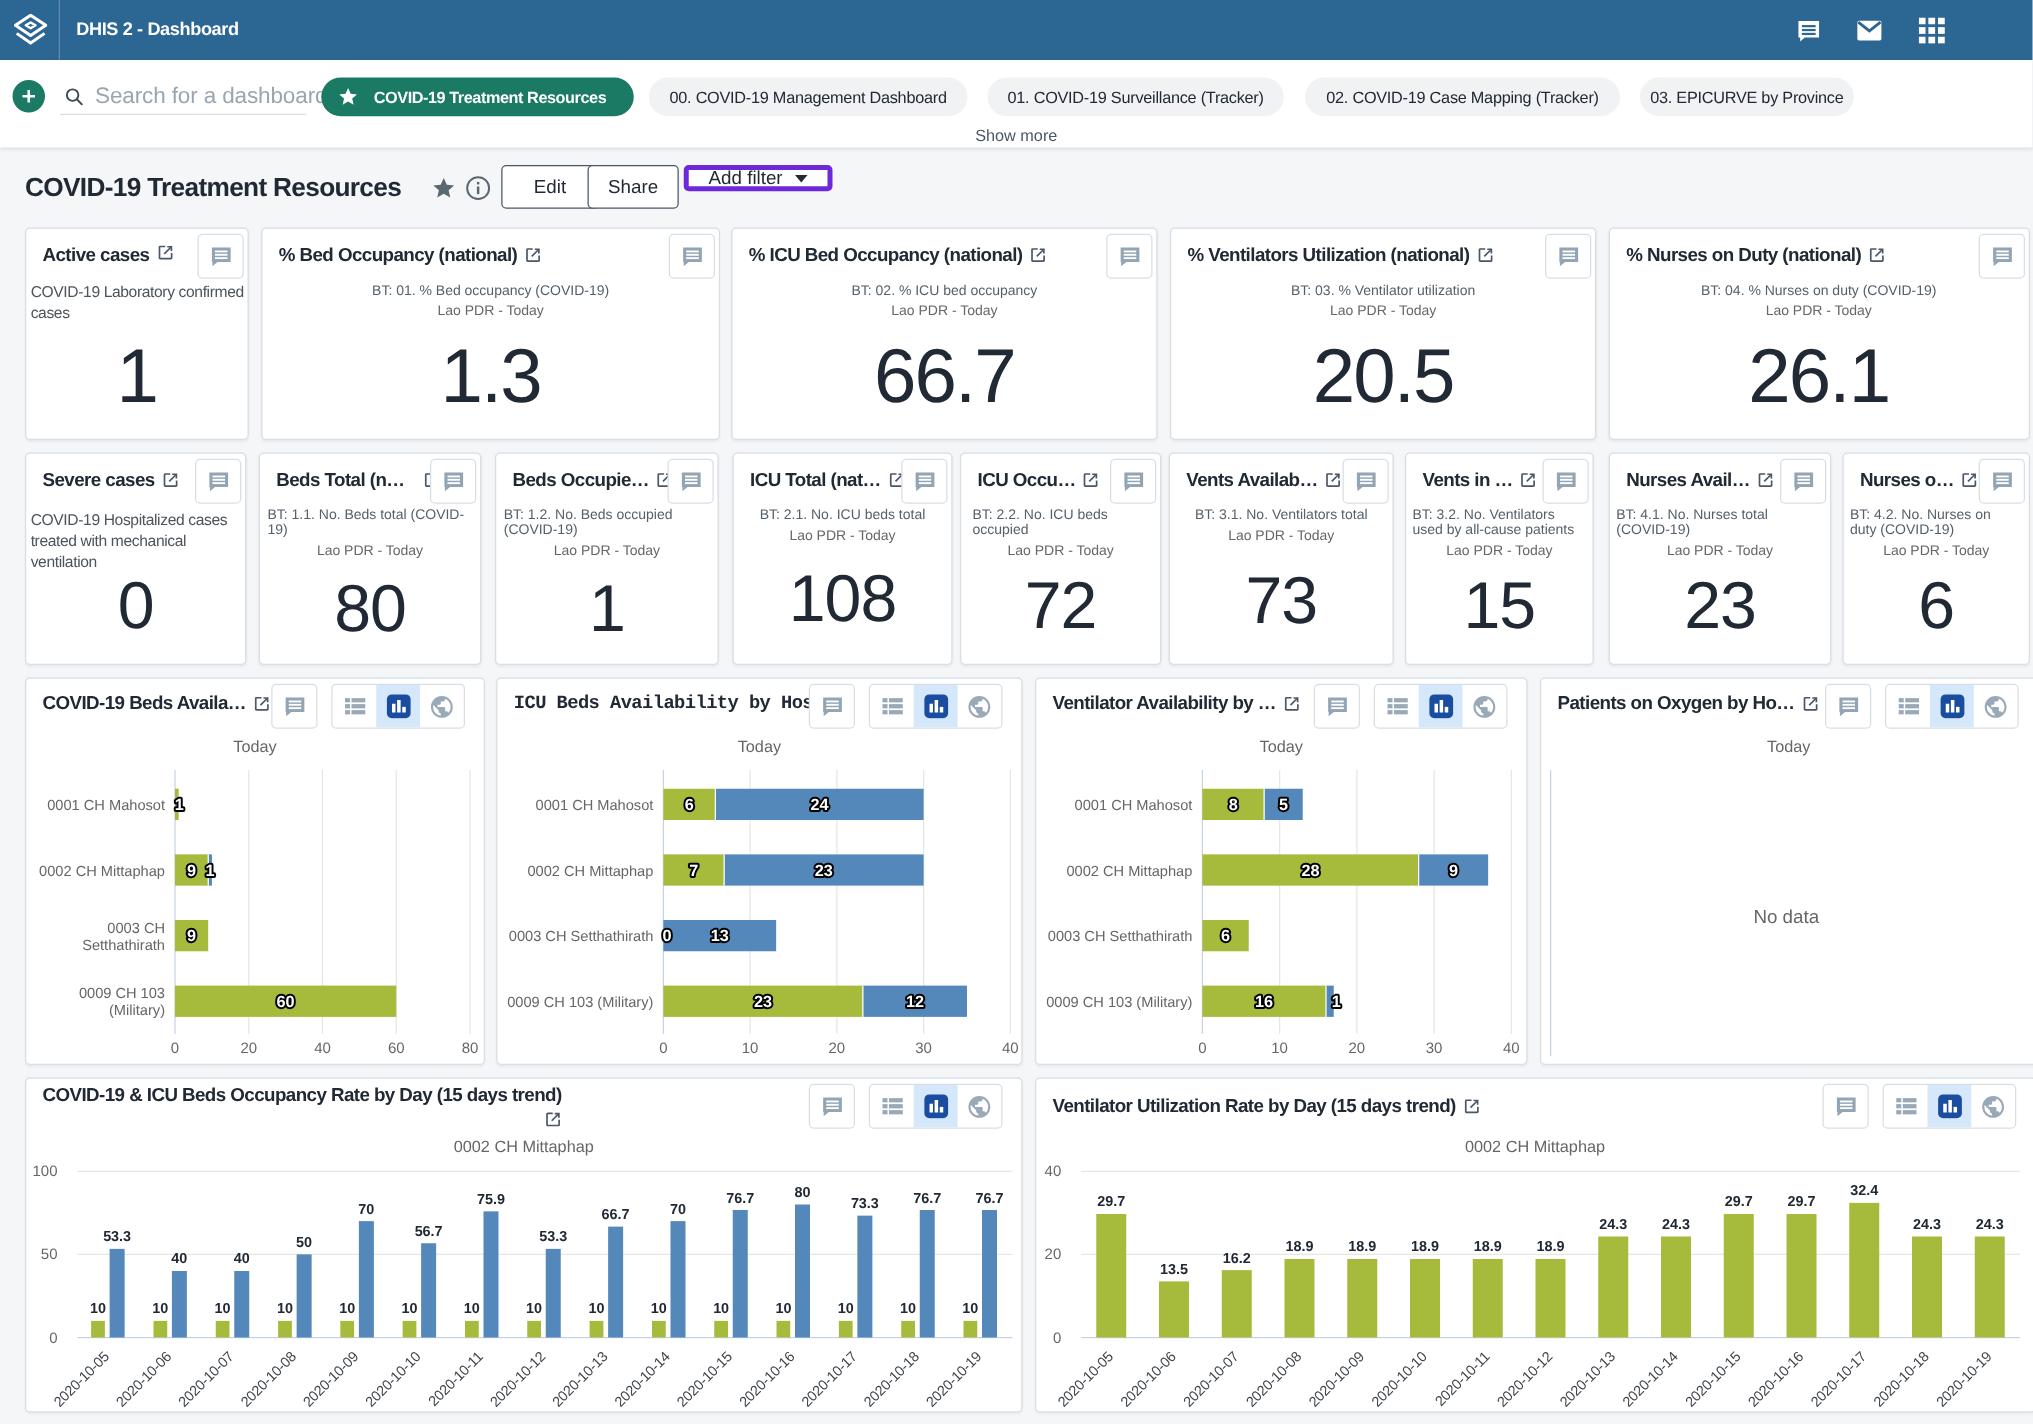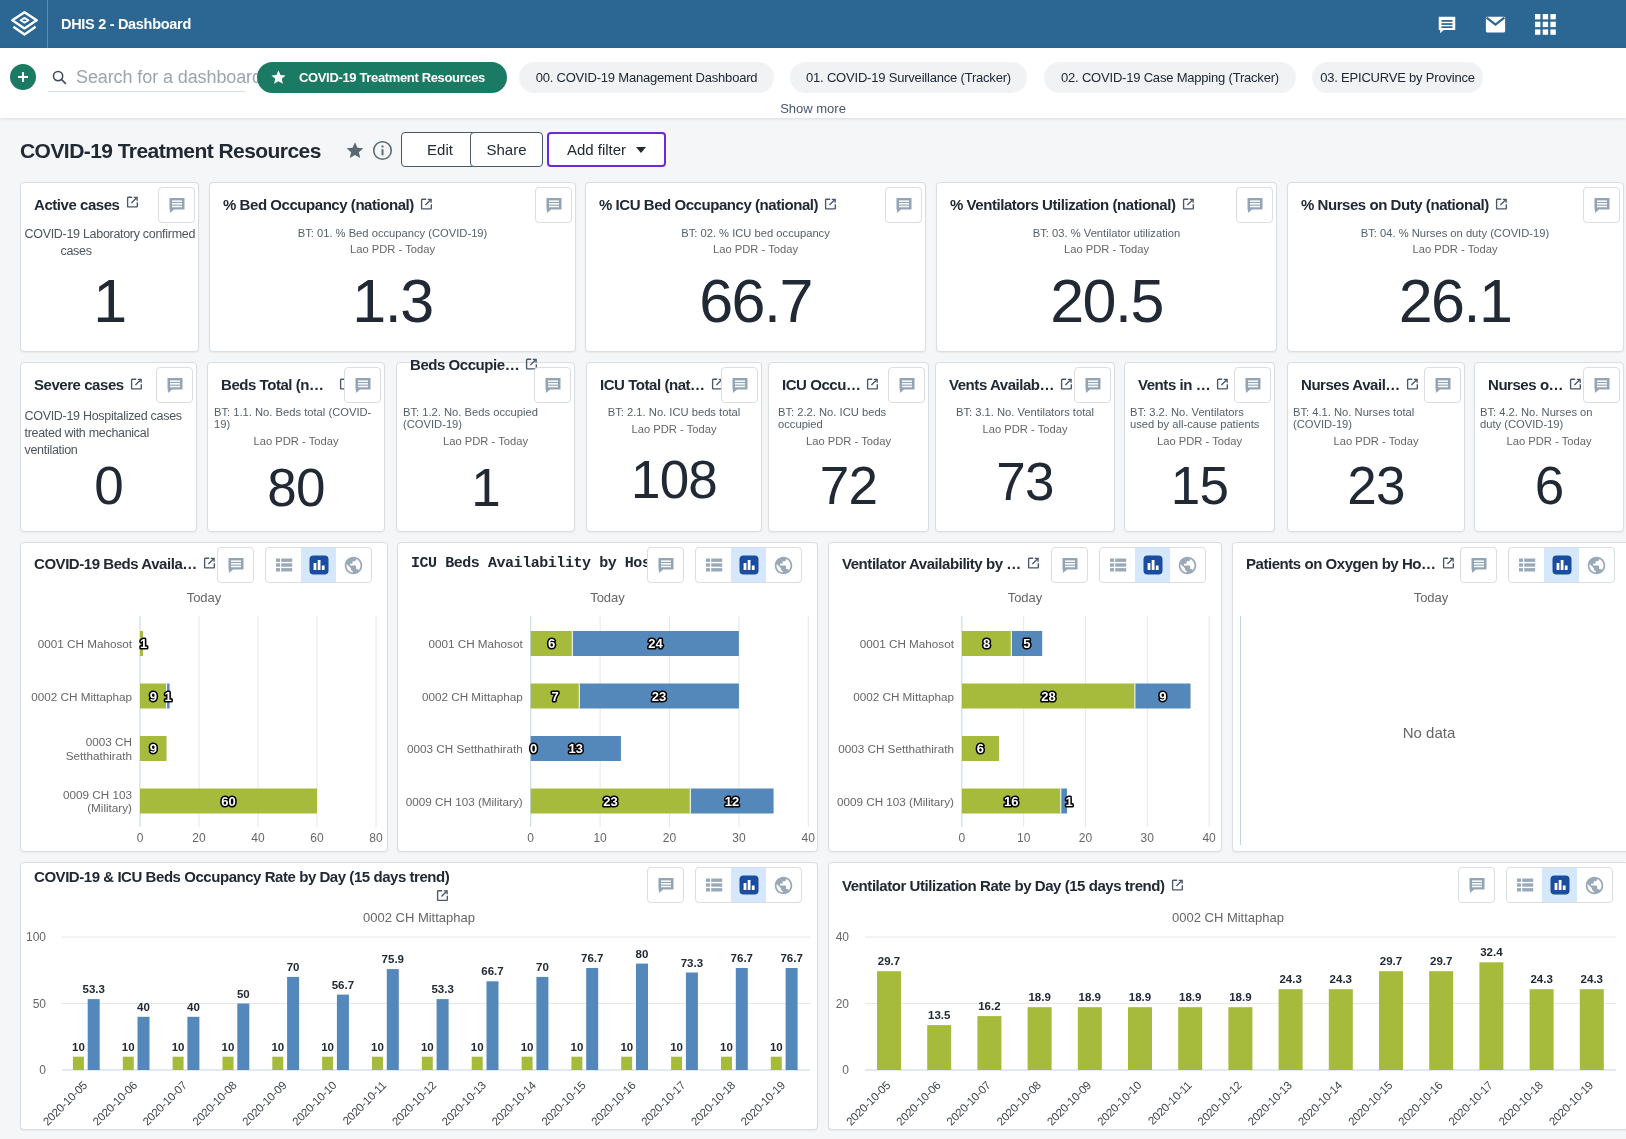--- a/index.html
+++ b/index.html
@@ -64,21 +64,21 @@
     <circle cx="12" cy="12" r="10" fill="none" stroke="#5a6872" stroke-width="1.8"></circle>
     <rect x="10.9" y="10.5" width="2.2" height="7" fill="#5a6872"></rect>
     <rect x="10.9" y="6.3" width="2.2" height="2.3" fill="#5a6872"></rect>
   </svg>
 <div style="position:absolute;left:401px;top:132px;width:78px;height:35px;background:#fff;border:1px solid #4a5768;border-radius:4px;box-sizing:border-box;display:flex;align-items:center;justify-content:center">
     <span style="font-size:15px;color:#212934">Edit</span>
   </div>
 <div style="position:absolute;left:470px;top:132px;width:73px;height:35px;background:#fff;border:1px solid #4a5768;border-radius:4px;box-sizing:border-box;display:flex;align-items:center;justify-content:center">
     <span style="font-size:15px;color:#212934">Share</span>
   </div>
-<div style="position:absolute;left:547px;top:132px;width:119px;height:35px;background:#fff;border:2px solid #6d28d9;border-radius:4px;box-sizing:border-box;display:flex;align-items:center;justify-content:center">
+<div style="position:absolute;left:547px;top:132px;width:119px;height:21px;background:#fff;border:4px solid #6d28d9;border-radius:4px;box-sizing:border-box;display:flex;align-items:center;justify-content:center">
     <span style="font-size:15px;color:#212934">Add filter</span>
     <span style="width:0;height:0;border-left:5px solid transparent;border-right:5px solid transparent;border-top:6px solid #212934;margin-left:10px"></span>
   </div>
 <div style="position:absolute;left:20px;top:182px;width:179px;height:170px;background:#fff;border:1px solid #d9dee3;border-radius:4px;box-shadow:0 1px 2px rgba(33,41,52,.06);box-sizing:border-box"></div>
 <div style="position:absolute;left:209px;top:182px;width:367px;height:170px;background:#fff;border:1px solid #d9dee3;border-radius:4px;box-shadow:0 1px 2px rgba(33,41,52,.06);box-sizing:border-box"></div>
 <div style="position:absolute;left:585px;top:182px;width:341px;height:170px;background:#fff;border:1px solid #d9dee3;border-radius:4px;box-shadow:0 1px 2px rgba(33,41,52,.06);box-sizing:border-box"></div>
 <div style="position:absolute;left:936px;top:182px;width:341px;height:170px;background:#fff;border:1px solid #d9dee3;border-radius:4px;box-shadow:0 1px 2px rgba(33,41,52,.06);box-sizing:border-box"></div>
 <div style="position:absolute;left:1287px;top:182px;width:337px;height:170px;background:#fff;border:1px solid #d9dee3;border-radius:4px;box-shadow:0 1px 2px rgba(33,41,52,.06);box-sizing:border-box"></div>
 <div style="position:absolute;left:34px;top:204px;transform:translateY(-50%);display:flex;align-items:flex-start;gap:6px;">
     <span style="font-size:15px;font-weight:700;color:#212934;white-space:nowrap;letter-spacing:-0.45px">Active cases</span>
@@ -154,21 +154,21 @@
   </div>
 <div style="position:absolute;left:1583px;top:187px;width:37px;height:36px;border:1px solid #d9dee3;border-radius:4px;background:#fff;box-sizing:border-box;display:flex;align-items:center;justify-content:center">
     <svg width="20" height="20" viewBox="0 0 24 24" style="flex:none">
       <path d="M3 3.5 H21 V17.5 H8.5 L3.5 21.5 V17.5 H3 Z" fill="#93a5b4"></path>
       <rect x="6" y="6.5" width="12" height="1.8" fill="#fff"></rect>
       <rect x="6" y="9.7" width="12" height="1.8" fill="#fff"></rect>
       <rect x="6" y="12.9" width="12" height="1.8" fill="#fff"></rect>
     </svg>
   </div>
 <div style="position:absolute;font-size:12.5px;color:#4d555b;font-weight:400;line-height:14.5px;white-space:nowrap;letter-spacing:-0.3px;left:24.5px;top:233.5px;transform:translateY(-50%);">COVID-19 Laboratory confirmed</div>
-<div style="position:absolute;font-size:12.5px;color:#4d555b;font-weight:400;line-height:14.5px;white-space:nowrap;letter-spacing:-0.3px;left:24.5px;top:250.5px;transform:translateY(-50%);margin-left:36px;">cases</div>
+<div style="position:absolute;font-size:12.5px;color:#4d555b;font-weight:400;line-height:14.5px;white-space:nowrap;letter-spacing:-0.3px;left:24.5px;top:250.5px;transform:translateY(-50%);">cases</div>
 <div style="position:absolute;font-size:61px;color:#212934;font-weight:400;line-height:63px;white-space:nowrap;letter-spacing:-1.5px;left:109.5px;top:301px;transform:translate(-50%,-50%);">1</div>
 <div style="position:absolute;font-size:11.2px;color:#55606a;font-weight:400;line-height:13.2px;white-space:nowrap;left:392.5px;top:233.5px;transform:translate(-50%,-50%);">BT: 01. % Bed occupancy (COVID-19)</div>
 <div style="position:absolute;font-size:11.2px;color:#666;font-weight:400;line-height:13.2px;white-space:nowrap;left:392.5px;top:250px;transform:translate(-50%,-50%);">Lao PDR - Today</div>
 <div style="position:absolute;font-size:61px;color:#212934;font-weight:400;line-height:63px;white-space:nowrap;letter-spacing:-1.5px;left:392.5px;top:301px;transform:translate(-50%,-50%);">1.3</div>
 <div style="position:absolute;font-size:11.2px;color:#55606a;font-weight:400;line-height:13.2px;white-space:nowrap;left:755.5px;top:233.5px;transform:translate(-50%,-50%);">BT: 02. % ICU bed occupancy</div>
 <div style="position:absolute;font-size:11.2px;color:#666;font-weight:400;line-height:13.2px;white-space:nowrap;left:755.5px;top:250px;transform:translate(-50%,-50%);">Lao PDR - Today</div>
 <div style="position:absolute;font-size:61px;color:#212934;font-weight:400;line-height:63px;white-space:nowrap;letter-spacing:-1.5px;left:755.5px;top:301px;transform:translate(-50%,-50%);">66.7</div>
 <div style="position:absolute;font-size:11.2px;color:#55606a;font-weight:400;line-height:13.2px;white-space:nowrap;left:1106.5px;top:233.5px;transform:translate(-50%,-50%);">BT: 03. % Ventilator utilization</div>
 <div style="position:absolute;font-size:11.2px;color:#666;font-weight:400;line-height:13.2px;white-space:nowrap;left:1106.5px;top:250px;transform:translate(-50%,-50%);">Lao PDR - Today</div>
 <div style="position:absolute;font-size:61px;color:#212934;font-weight:400;line-height:63px;white-space:nowrap;letter-spacing:-1.5px;left:1106.5px;top:301px;transform:translate(-50%,-50%);">20.5</div>
@@ -209,21 +209,21 @@
     </svg>
   </div>
 <div style="position:absolute;left:344px;top:367px;width:37px;height:36px;border:1px solid #d9dee3;border-radius:4px;background:#fff;box-sizing:border-box;display:flex;align-items:center;justify-content:center">
     <svg width="20" height="20" viewBox="0 0 24 24" style="flex:none">
       <path d="M3 3.5 H21 V17.5 H8.5 L3.5 21.5 V17.5 H3 Z" fill="#93a5b4"></path>
       <rect x="6" y="6.5" width="12" height="1.8" fill="#fff"></rect>
       <rect x="6" y="9.7" width="12" height="1.8" fill="#fff"></rect>
       <rect x="6" y="12.9" width="12" height="1.8" fill="#fff"></rect>
     </svg>
   </div>
-<div style="position:absolute;left:410px;top:364px;transform:translateY(-50%);display:flex;align-items:center;gap:6px;">
+<div style="position:absolute;left:410px;top:384px;transform:translateY(-50%);display:flex;align-items:center;gap:6px;">
     <span style="font-size:15px;font-weight:700;color:#212934;white-space:nowrap;letter-spacing:-0.45px">Beds Occupie…</span>
     <svg width="13" height="13" viewBox="0 0 13 13" style="flex:none">
       <path d="M6.2 1.7 H2.2 A0.6 0.6 0 0 0 1.6 2.3 V10.8 A0.6 0.6 0 0 0 2.2 11.4 H10.7 A0.6 0.6 0 0 0 11.3 10.8 V6.8" fill="none" stroke="#4a5768" stroke-width="1.35"></path>
       <path d="M5.4 7.6 L10.9 2.1" stroke="#4a5768" stroke-width="1.35" fill="none"></path>
       <path d="M7.8 1.9 H11.1 V5.2" stroke="#4a5768" stroke-width="1.35" fill="none"></path>
     </svg>
   </div>
 <div style="position:absolute;left:534px;top:367px;width:37px;height:36px;border:1px solid #d9dee3;border-radius:4px;background:#fff;box-sizing:border-box;display:flex;align-items:center;justify-content:center">
     <svg width="20" height="20" viewBox="0 0 24 24" style="flex:none">
       <path d="M3 3.5 H21 V17.5 H8.5 L3.5 21.5 V17.5 H3 Z" fill="#93a5b4"></path>

